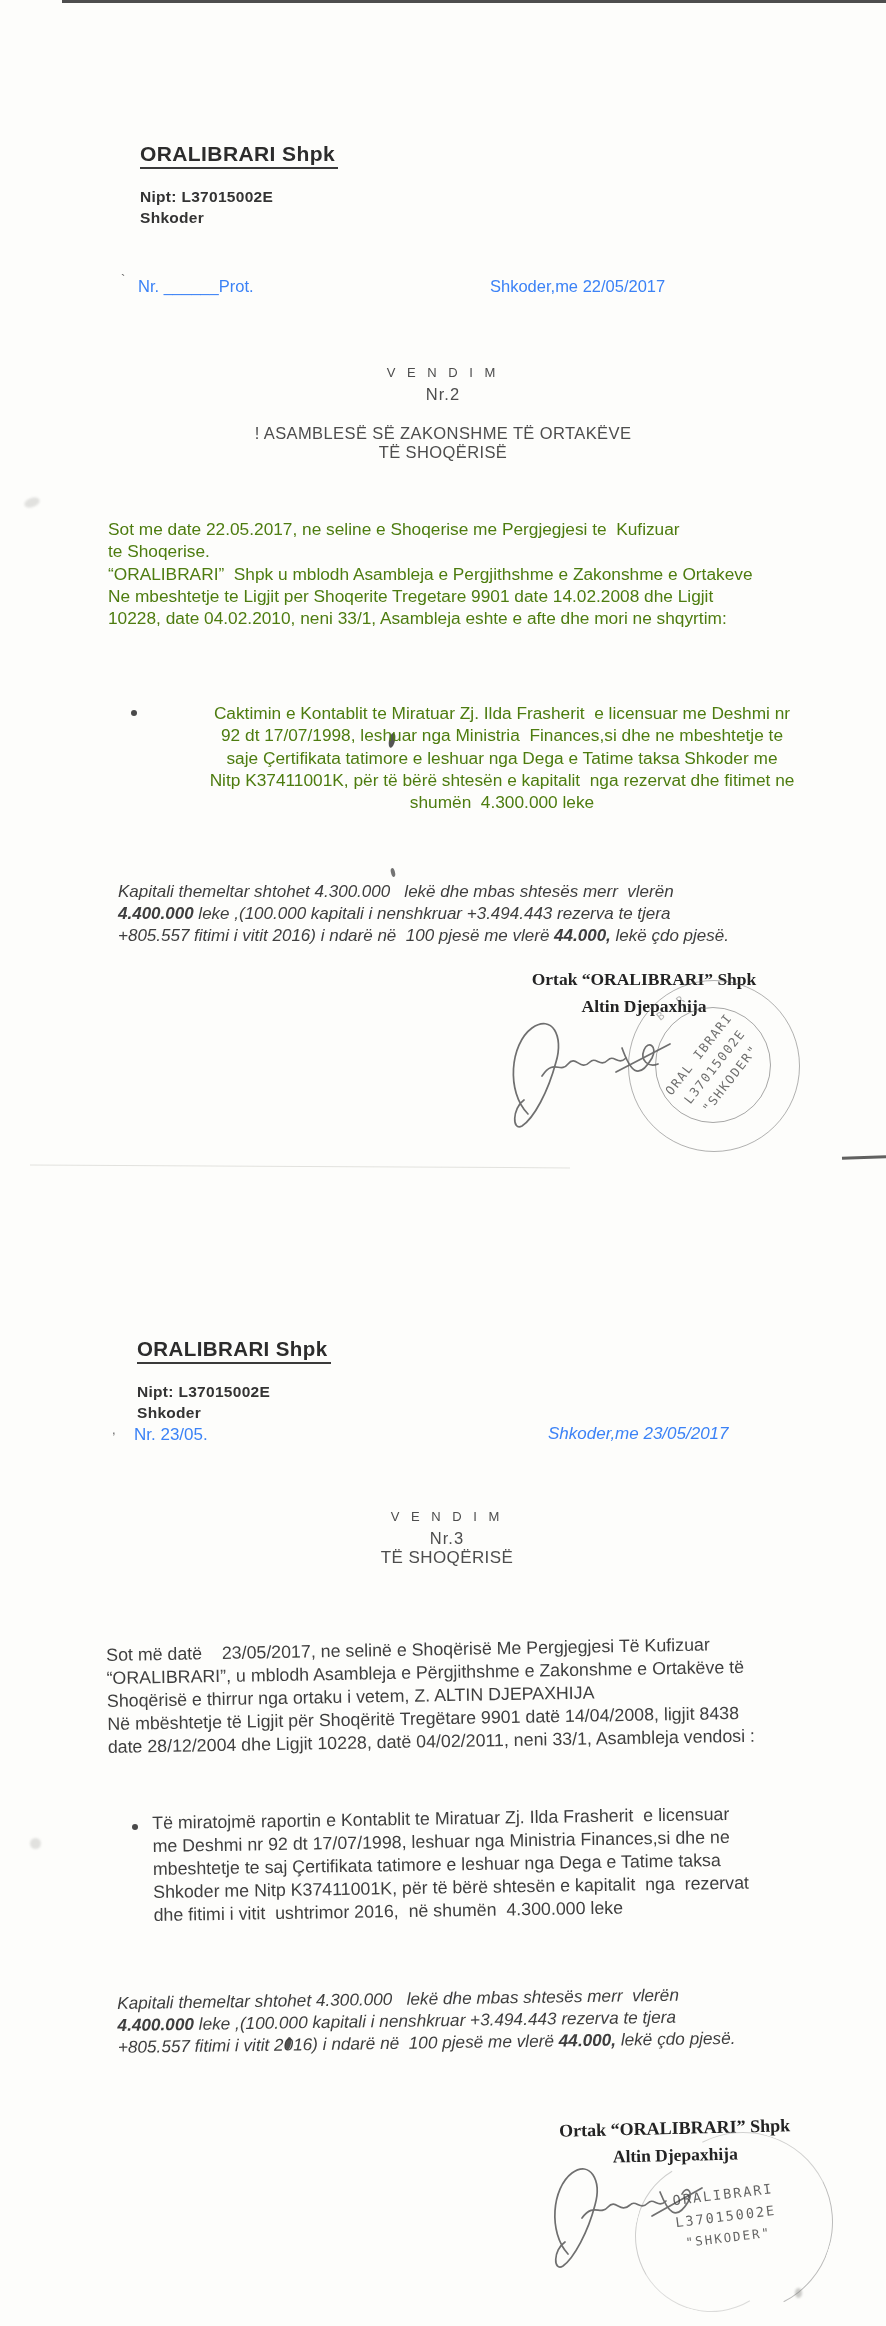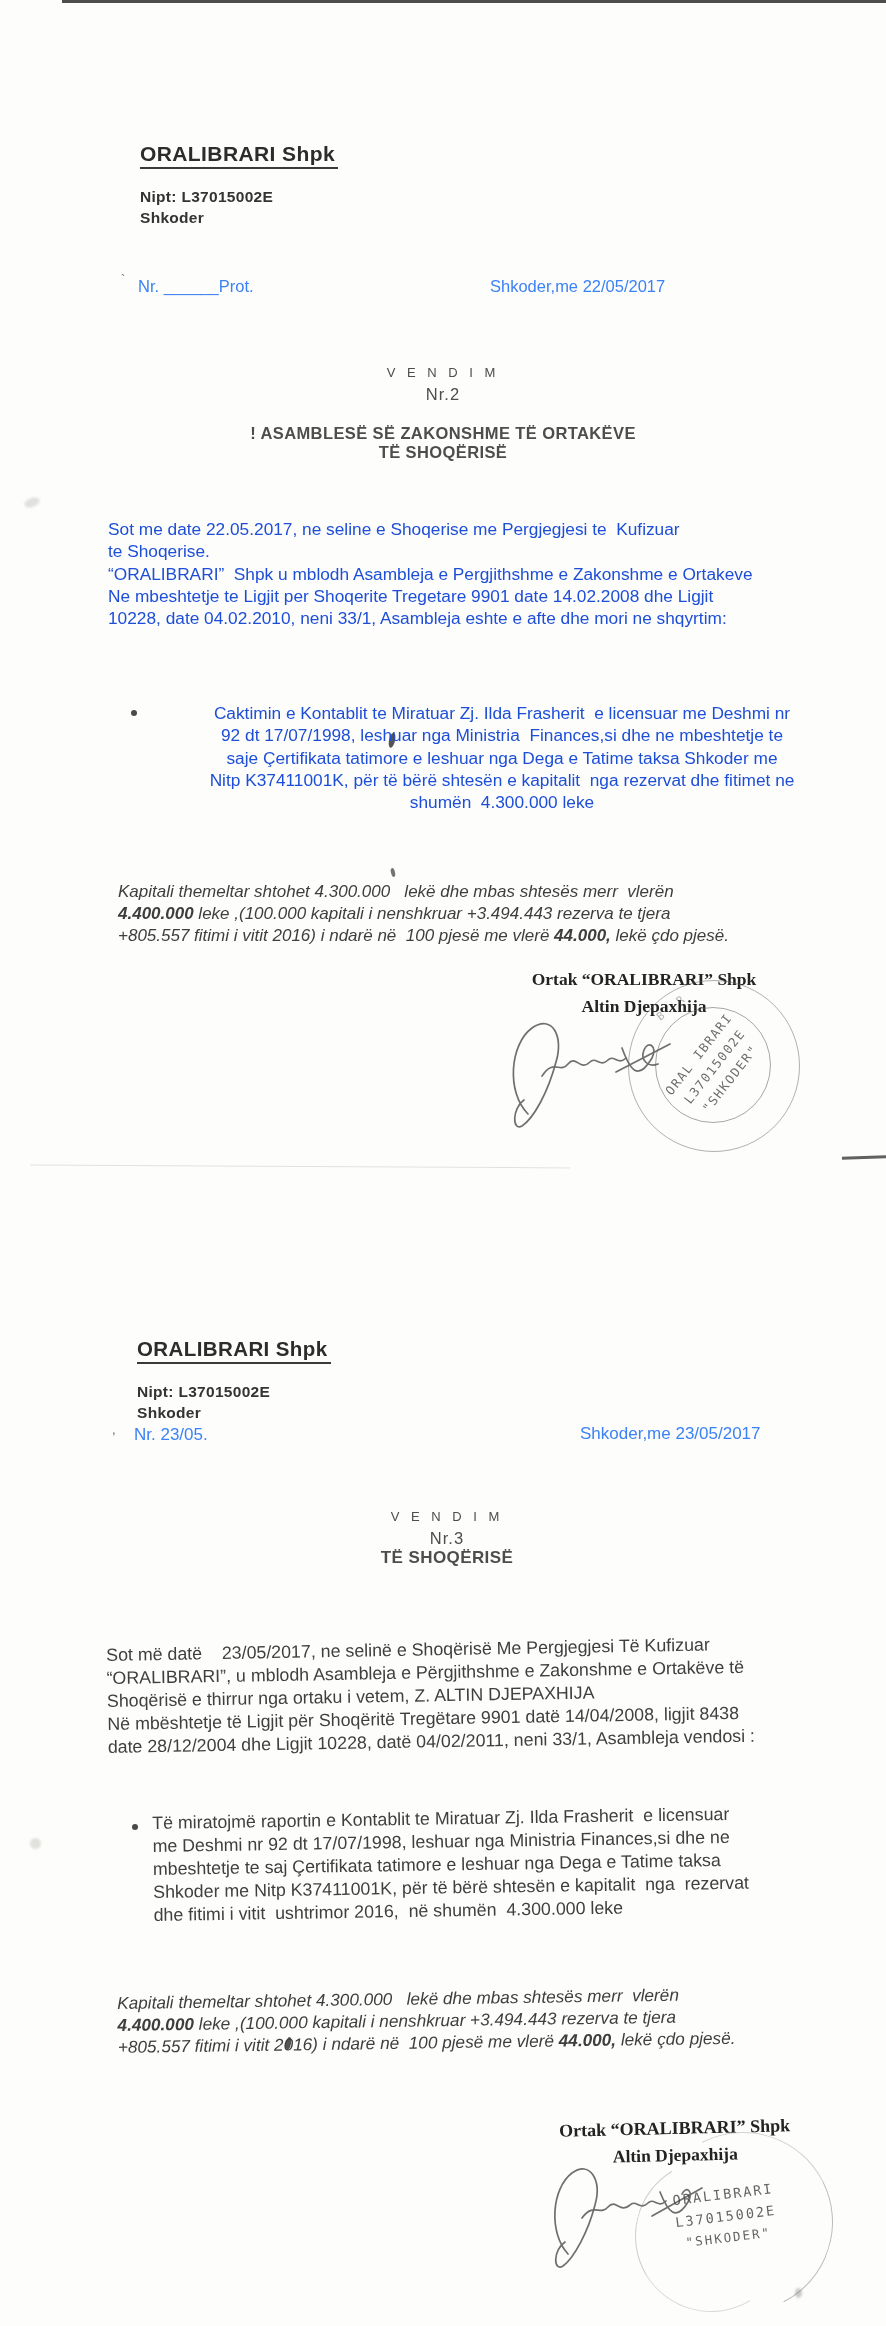--- a/index.html
+++ b/index.html
@@ -17,23 +17,23 @@
     border-bottom:2px solid #3a3a3a;padding:0 3px 1px 0;display:inline-block;
   }
   .company.p2{font-size:20.5px;}
   .hdr-bold{font-weight:bold;font-size:15.5px;color:#333;letter-spacing:.3px;}
   .meta{font-size:16.5px;color:#3b82f6;}
   .tick{font-size:13px;color:#666;}
   
   .head-wrap{text-align:center;color:#4d4d4d;}
   .dec-title{font-size:13px;letter-spacing:4px;}
   .dec-no{font-size:16.5px;letter-spacing:1px;margin-top:5px;}
-  .dec-sub{font-size:16.5px;letter-spacing:.4px;font-weight:bold;}
-  
-  .para{font-size:17.3px;line-height:22.3px;color:#1d4ed8;}
+  .dec-sub{font-size:16.5px;letter-spacing:.4px;}
+  
+  .para{font-size:17.3px;line-height:22.3px;color:#4d7c0f;}
   .para.p2{font-size:17.8px;line-height:23px;color:#3f3f3f;}
   .bullet-dot{width:6px;height:6px;border-radius:50%;background:#4a4a4a;}
   .cap{font-style:italic;font-size:17px;line-height:22.2px;color:#3e3e3e;}
   .cap b{font-weight:bold;}
   
   .sig{font-family:"Liberation Serif", serif;font-weight:bold;color:#232323;
        text-align:center;}
   .sig .org{font-size:17.5px;}
   .sig .name{font-size:17.5px;margin-top:6px;}
   .sig.p2 .org{font-size:18px;}
@@ -146,21 +146,21 @@
 </div>
 
 <div class="abs" style="left:137px;top:1337px;">
   <span class="company p2">ORALIBRARI Shpk</span>
 </div>
 <div class="abs hdr-bold" style="left:137px;top:1383px;">Nipt:  L37015002E</div>
 <div class="abs hdr-bold" style="left:137px;top:1404px;">Shkoder</div>
 
 <span class="abs tick" style="left:112px;top:1422px;">,</span>
 <div class="abs meta line" style="left:134px;top:1425px;font-size:17px;">Nr. 23/05.</div>
-<div class="abs meta line" style="left:580px;top:1424px;font-size:17px;">Shkoder,me 23/05/2017</div>
+<div class="abs meta line" style="left:548px;top:1424px;font-size:17px;font-style:italic;">Shkoder,me 23/05/2017</div>
 
 <div class="abs head-wrap" style="left:127px;top:1509px;width:640px;">
   <div class="dec-title">V E N D I M</div>
   <div class="dec-no">Nr.3</div>
   <div class="dec-sub" style="font-size:17px;">TË SHOQËRISË</div>
 </div>
 
 <div class="abs para p2" style="left:106px;top:1644px;width:768px;transform:rotate(-1deg);transform-origin:left top;">
   <div class="line">Sot më datë    23/05/2017, ne selinë e Shoqërisë Me Pergjegjesi Të Kufizuar</div>
   <div class="line">“ORALIBRARI”, u mblodh Asambleja e Përgjithshme e Zakonshme e Ortakëve të</div>

